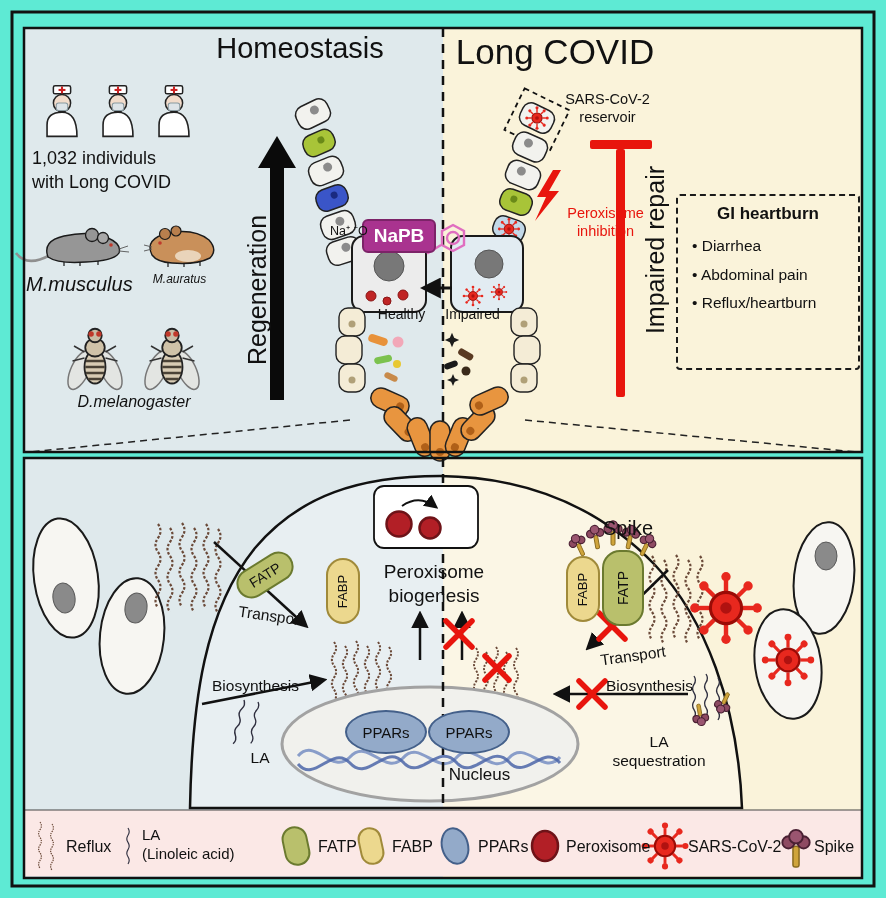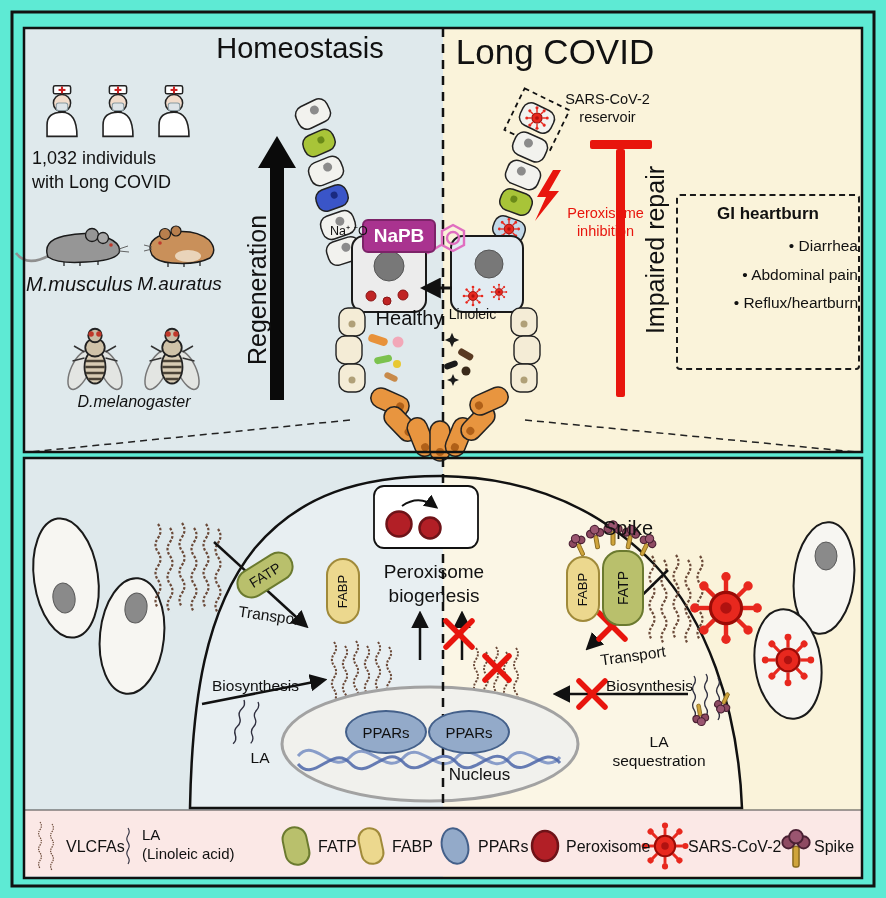--- a/index.html
+++ b/index.html
@@ -16,21 +16,21 @@
   .pill{position:absolute;display:flex;align-items:center;justify-content:center;
         border-radius:18px;font-size:14px;}
   .pill.green{background:#b9c06c;border:2px solid #6b7a2f;}
   .pill.yellow{background:#ecd88e;border:2px solid #a08a3a;}
   .vert span{transform:rotate(-90deg);white-space:nowrap;}
   .oval{position:absolute;background:#93aac9;border:2px solid #44608a;border-radius:50%;
         display:flex;align-items:center;justify-content:center;font-size:15px;}
   .gibox{position:absolute;border:2px dashed #1a1a1a;border-radius:4px;}
   .gibox .t{font-weight:bold;font-size:17px;text-align:center;margin-top:8px;}
   .gibox ul{list-style:none;margin:8px 0 0 0;padding:0 0 0 14px;}
-  .gibox li{font-size:15.5px;line-height:1.85;text-align:right;}
+  .gibox li{font-size:15.5px;line-height:1.85;}
   .gibox li::before{content:"• ";}
 </style>
 </head>
 <body>
 
 <div id="fig">
 
 <svg id="art" width="886" height="898" viewBox="0 0 886 898">
   <defs>
     <marker id="arr" viewBox="0 0 10 10" refX="8" refY="5" markerWidth="7" markerHeight="7" orient="auto-start-reverse">
@@ -422,34 +422,34 @@
 
   <rect x="24" y="28" width="838" height="424" fill="none" stroke="#111" stroke-width="2.5"></rect>
   <rect x="24" y="458" width="838" height="420" fill="none" stroke="#111" stroke-width="2.5"></rect>
 </svg>
 
 <div class="lbl ctr" style="left:170px;top:30px;width:260px;font-size:29px;">Homeostasis</div>
 <div class="lbl ctr" style="left:425px;top:30px;width:260px;font-size:35px;">Long COVID</div>
 <div class="lbl" style="left:32px;top:146px;width:195px;font-size:18px;line-height:1.35;">1,032 individuls
 with Long COVID</div>
 <div class="lbl ctr ital" style="left:26px;top:272px;width:105px;font-size:20px;">M.musculus</div>
-<div class="lbl ctr ital" style="left:132px;top:272px;width:95px;font-size:19px;">M.auratus</div>
+<div class="lbl ctr ital" style="left:132px;top:272px;width:95px;font-size:12px;">M.auratus</div>
 <div class="lbl ctr ital" style="left:55px;top:392px;width:158px;font-size:16px;">D.melanogaster</div>
 <div class="lbl ctr rot" style="left:150px;top:275px;width:214px;height:30px;font-size:25px;">Regeneration</div>
 <div class="lbl ctr rot" style="left:548px;top:235px;width:214px;height:30px;font-size:25px;">Impaired repair</div>
 <div class="napb" style="position:absolute;left:362px;top:184px;width:70px;height:30px;font-size:19px;margin-top:35px;">
   <span>NaPB</span>
 </div>
 <div class="lbl" style="left:330px;top:224px;width:50px;font-size:12.5px;">Na⁺ ⁻O</div>
 <div class="lbl ctr red" style="left:548px;top:204px;width:115px;font-size:14.5px;">Peroxisome
 inhibition</div>
 <div class="lbl ctr" style="left:550px;top:90px;width:115px;font-size:14.5px;">SARS-CoV-2
 reservoir</div>
-<div class="lbl ctr" style="left:372px;top:306px;width:75px;font-size:20px;">Healthy</div>
-<div class="lbl ctr" style="left:430px;top:306px;width:85px;font-size:14px;">Linoleic</div>
+<div class="lbl ctr" style="left:364px;top:306px;width:75px;font-size:14px;">Healthy</div>
+<div class="lbl ctr" style="left:430px;top:306px;width:85px;font-size:14px;">Impaired</div>
 <div class="gibox" style="left:676px;top:194px;width:180px;height:172px;">
   <div class="t">GI heartburn</div>
   <ul>
     <li>Diarrhea</li>
     <li>Abdominal pain</li>
     <li>Reflux/heartburn</li>
   </ul>
 </div>
 
 <div class="lbl ctr" style="left:588px;top:516px;width:80px;font-size:20px;">Spike</div>
@@ -475,21 +475,21 @@
   <span>FABP</span>
 </div>
 <div class="pill green vert" style="left:602px;top:550px;width:38px;height:72px;font-size:14px;">
   <span>FATP</span>
 </div>
 <div class="lbl" style="left:600px;top:644px;width:95px;font-size:15.5px;transform:rotate(-8deg);">Transport</div>
 <div class="lbl" style="left:606px;top:676px;width:110px;font-size:15.5px;">Biosynthesis</div>
 <div class="lbl ctr" style="left:600px;top:732px;width:118px;font-size:15.5px;">LA
 sequestration</div>
 
-<div class="lbl" style="left:66px;top:837px;font-size:16px;">VLCFAs</div>
+<div class="lbl" style="left:66px;top:837px;font-size:16px;">Reflux</div>
 <div class="lbl" style="left:142px;top:826px;width:112px;font-size:15px;">LA
 (Linoleic acid)</div>
 <div class="lbl" style="left:318px;top:837px;font-size:16px;">FATP</div>
 <div class="lbl" style="left:392px;top:837px;font-size:16px;">FABP</div>
 <div class="lbl" style="left:478px;top:837px;font-size:16px;">PPARs</div>
 <div class="lbl" style="left:566px;top:837px;font-size:16px;">Peroxisome</div>
 <div class="lbl" style="left:688px;top:837px;font-size:16px;">SARS-CoV-2</div>
 <div class="lbl" style="left:814px;top:837px;font-size:16px;">Spike</div>
 
 </div>

